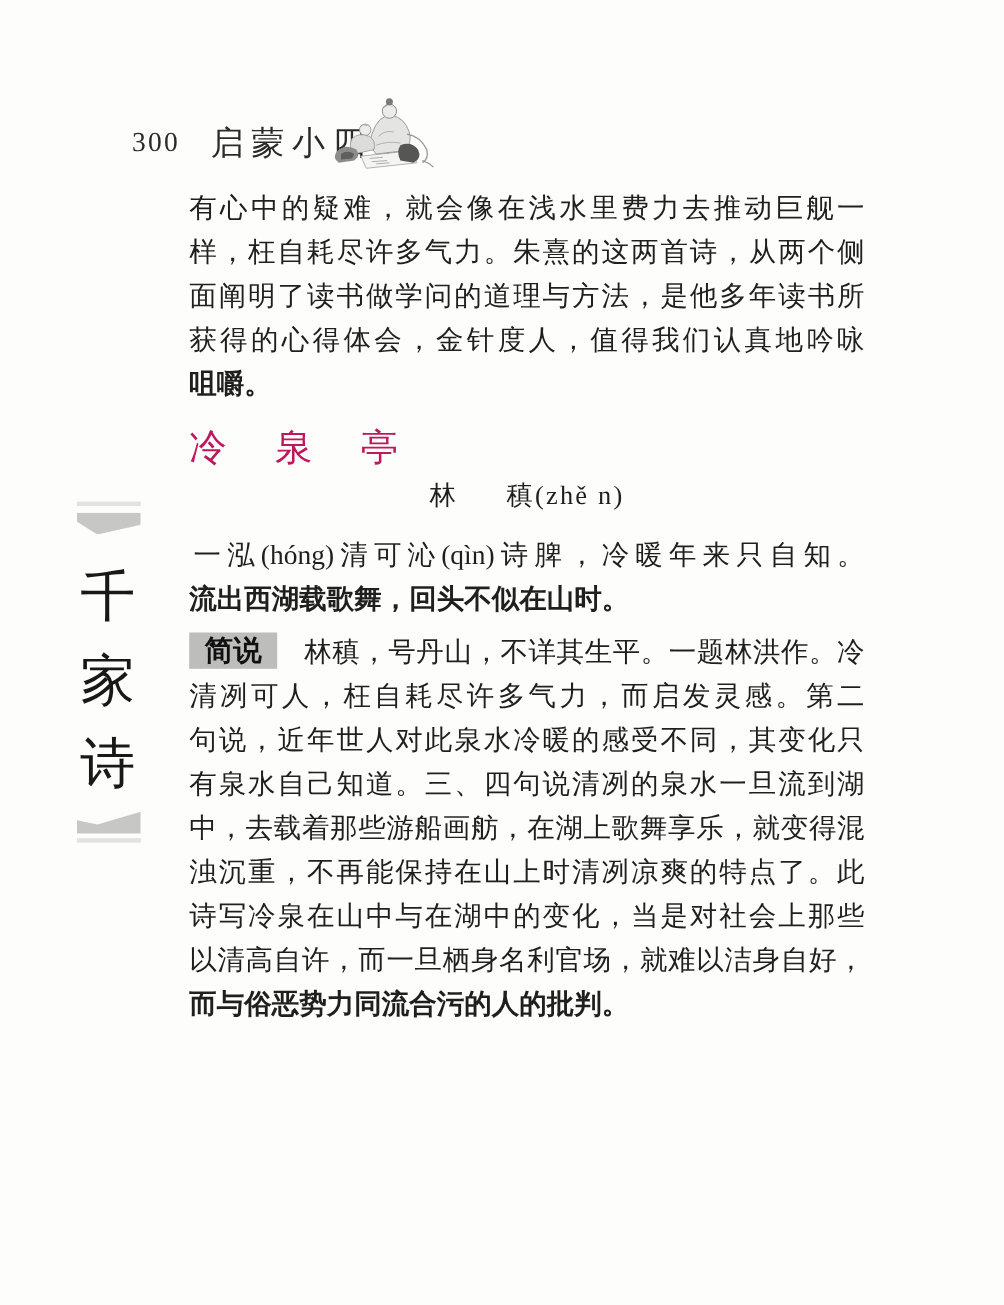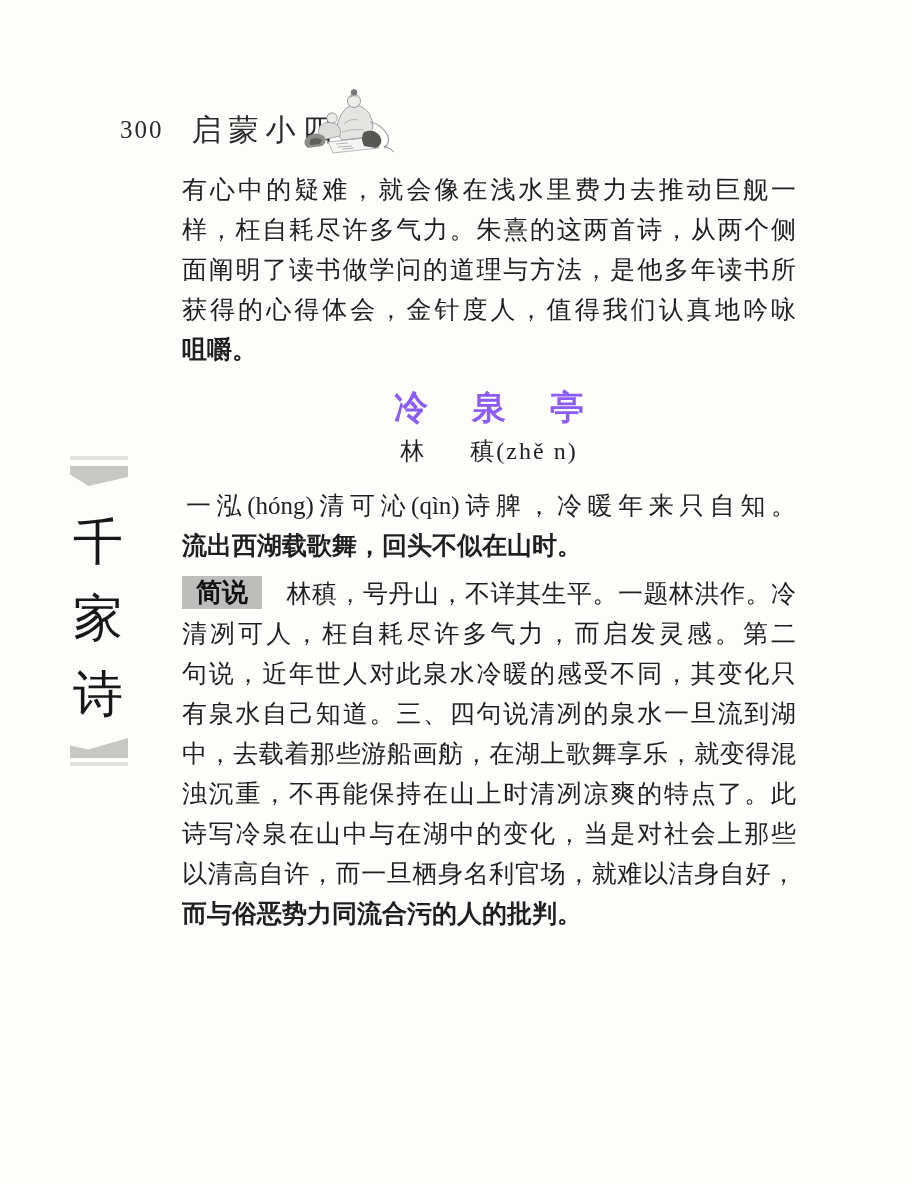--- a/index.html
+++ b/index.html
@@ -21,29 +21,29 @@
   .rline{position:absolute;left:2px;width:58px;height:4px;background:#e2e2e1;}
   .rline.t{top:2px;}
   .rline.b{top:308px;}
   .ribbon{position:absolute;left:2px;width:58px;height:20px;background:#c7c7c6;}
   .ribbon.t{top:12px;clip-path:polygon(0 0,100% 0,100% 55%,32% 100%,0 42%);}
   .ribbon.b{top:284px;clip-path:polygon(0 38%,32% 58%,100% 0,100% 100%,0 100%);}
   .vtitle{position:absolute;left:0;top:50px;width:60px;text-align:center;}
   .vchar{height:76px;line-height:76px;font-size:50px;color:#181818;}
 
   
-  .col{position:absolute;left:172px;top:170px;width:614px;margin-left:10px;}
+  .col{position:absolute;left:172px;top:170px;width:614px;}
   .tline{
     font-size:25px;line-height:40px;color:#1f1f1f;
     text-align:justify;text-align-last:justify;text-justify:inter-character;
     white-space:normal;
   }
   .tline.last{text-align-last:left;font-weight:bold;}
 
-  .poem-title{margin:14px 0 0 0;font-size:34px;font-weight:bold;line-height:48px;text-align:center;color:#8b5cf6;}
+  .poem-title{margin:14px 0 0 0;font-size:34px;font-weight:normal;line-height:48px;color:#be185d;}
   .poem-title span{letter-spacing:44px;margin-right:-44px;}
   .poem-author{display:flex;justify-content:center;align-items:baseline;gap:44px;font-size:24px;line-height:38px;color:#1f1f1f;letter-spacing:2px;}
   .poem-body{margin-top:16px;}
   .poem-body .tline{text-indent:4px;}
   .poem-body .tline.last{text-indent:0;}
 
   .commentary{margin-top:8px;}
   .clabel{
     display:inline-block;background:#bdbdbc;color:#101010;
     font-family:"Liberation Sans","DejaVu Sans",sans-serif;font-weight:bold;

